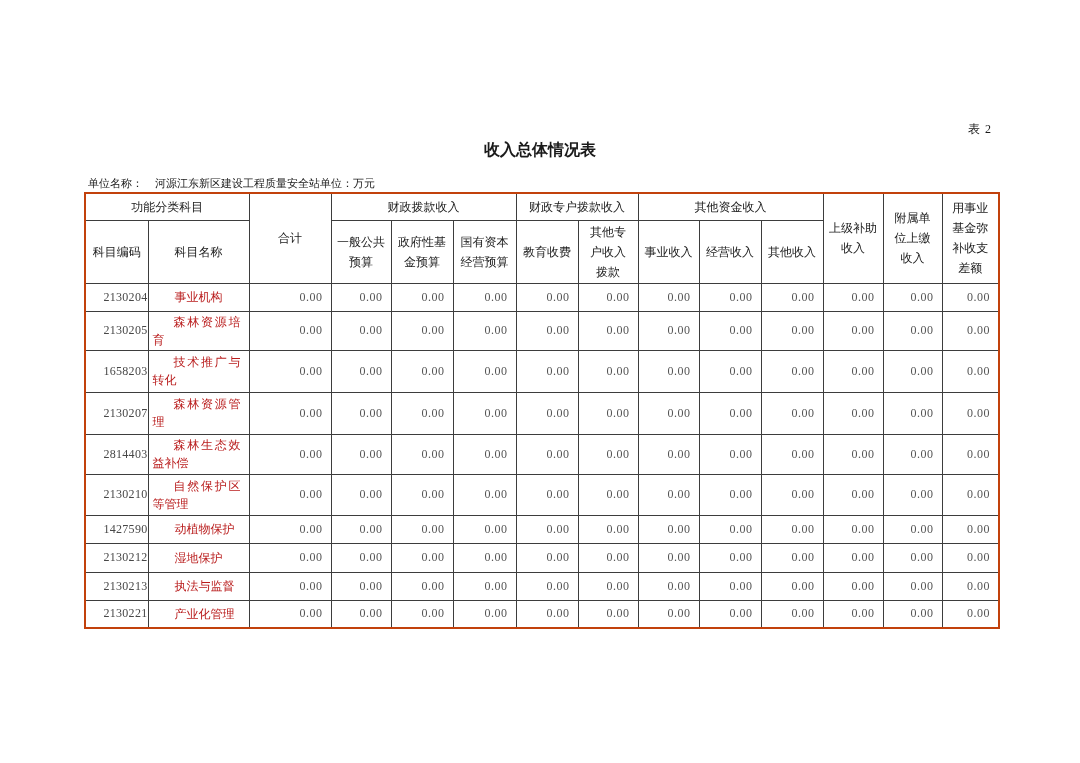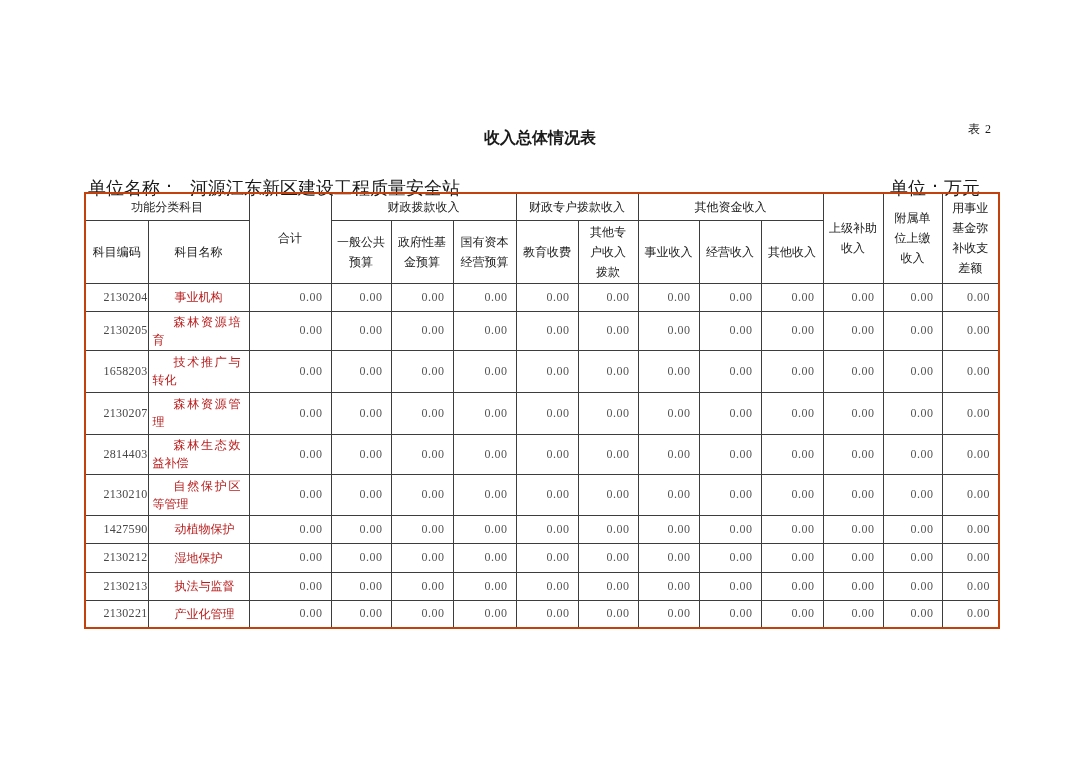--- a/index.html
+++ b/index.html
@@ -8,27 +8,27 @@
     width: 1080px; height: 763px;
     position: relative;
     font-family: "Liberation Serif", "DejaVu Serif", serif;
     color: #1a1a1a;
   }
   .table-label {
     position: absolute; top: 121px; left: 0; width: 985px;
     text-align: right; font-size: 12px; letter-spacing: 1px; margin-left: 7px;
   }
   .doc-title {
-    position: absolute; top: 128px; left: 0; width: 1080px;
+    position: absolute; top: 140px; left: 0; width: 1080px;
     text-align: center; font-size: 16px; font-weight: bold;
   }
   .meta-line {
     position: absolute; top: 176px; left: 88px; right: 100px;
-    display: flex; justify-content: space-between;
-    font-size: 18px;
+    display: flex; 
+    font-size: 11px;
   }
   .meta-left .label { margin-right: 12px; }
   table.income {
     position: absolute; left: 84px; top: 192px;
     border-collapse: collapse; table-layout: fixed;
     border: 2px solid #c2410c;
     width: 914px;
   }
   .income th, .income td {
     border: 1px solid #3d3d3d;

